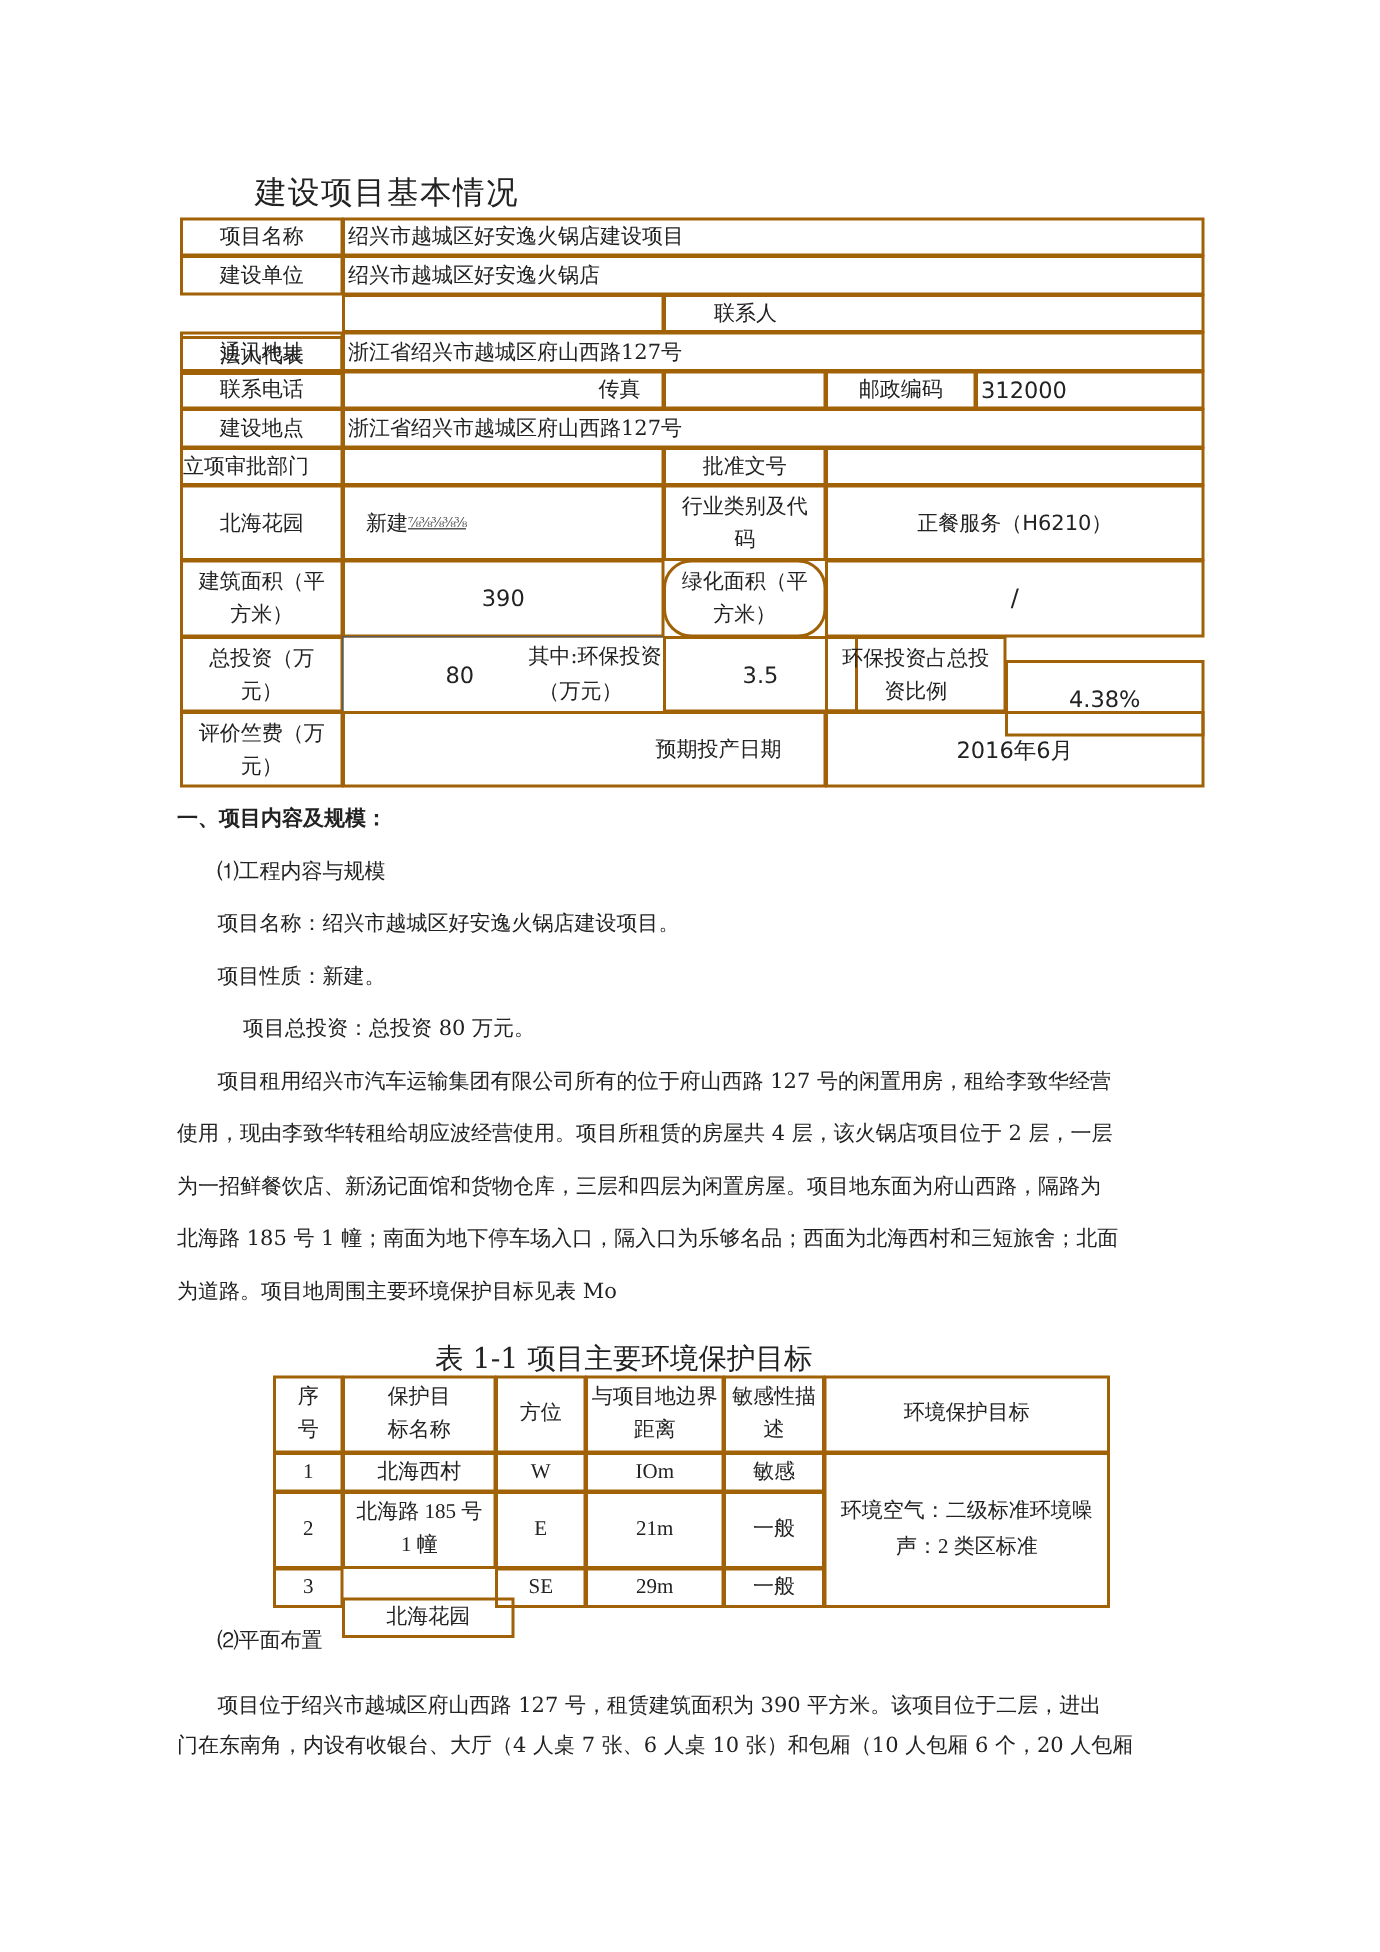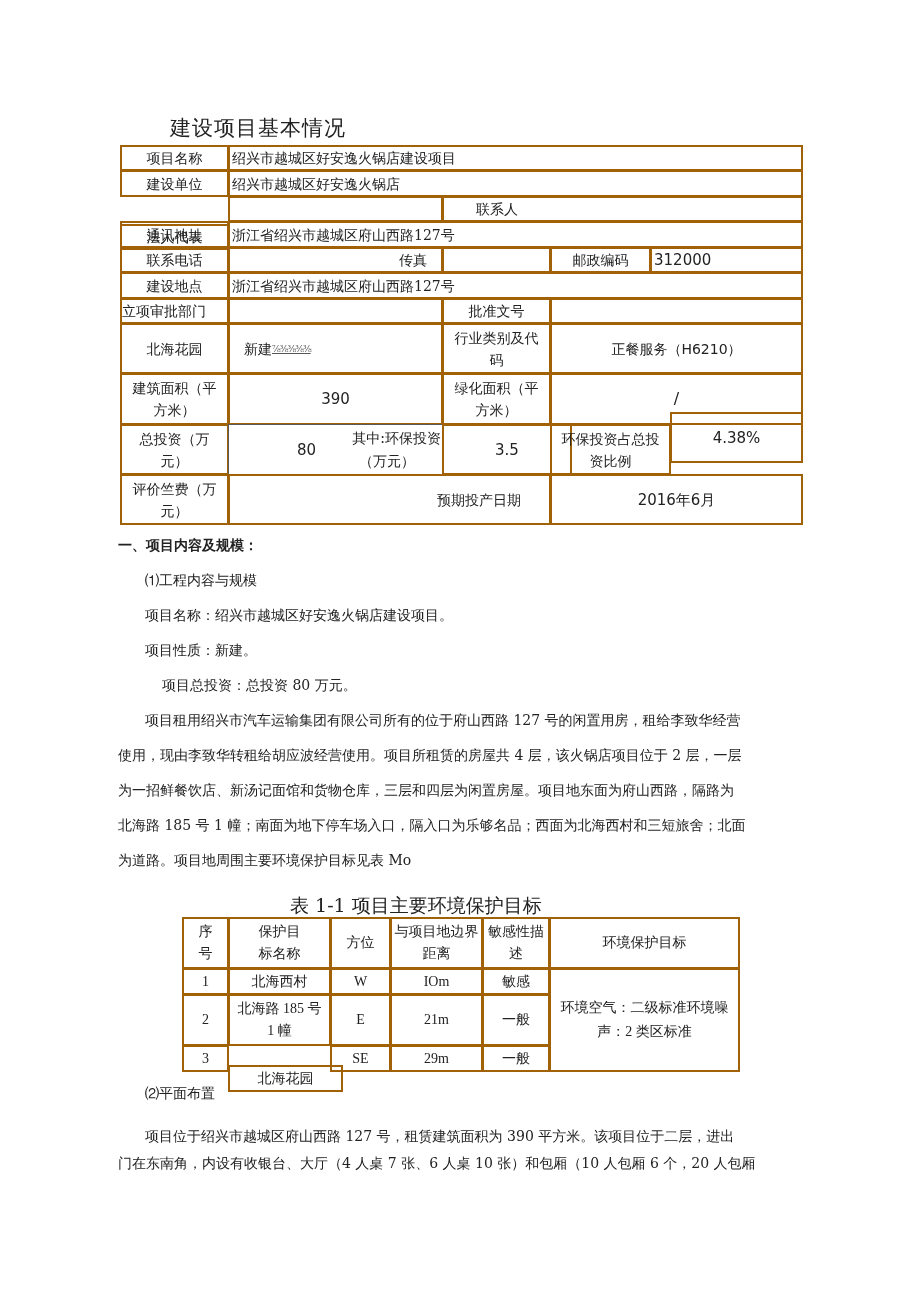--- a/index.html
+++ b/index.html
@@ -62,41 +62,41 @@
     <span>行业类别及代</span>
     <span>码</span>
   </div>
   <div class="cell c sans" style="left:550px;top:323px;width:253px;height:51px;">正餐服务（H6210）</div>
 
   <div class="cell c" style="left:120px;top:373px;width:109px;height:52px;flex-direction:column;">
     <span>建筑面积（平</span>
     <span>方米）</span>
   </div>
   <div class="cell c sans" style="left:228px;top:373px;width:215px;height:52px;font-size:15px;">390</div>
-  <div class="cell c" style="left:442px;top:373px;width:109px;height:52px;flex-direction:column;">
+  <div class="cell c" style="left:442px;top:373px;width:109px;height:52px;flex-direction:column;border-radius:19px;">
     <span>绿化面积（平</span>
     <span>方米）</span>
   </div>
   <div class="cell c sans" style="left:550px;top:373px;width:253px;height:52px;font-size:16px;">/</div>
 
   <div class="cell c" style="left:120px;top:424px;width:109px;height:51px;flex-direction:column;">
     <span>总投资（万</span>
     <span>元）</span>
   </div>
   <div class="cell" style="left:228px;top:424px;width:215px;height:51px;border:1px solid #5a5a5a;">
     <span class="abs sans" style="left:44px;top:14px;font-size:15px;margin-left:24px;">80</span>
     <span class="abs" style="left:110px;top:2px;width:102px;text-align:right;">其中:环保投资</span>
     <span class="abs" style="left:130px;top:25px;width:80px;text-align:left;">（万元）</span>
   </div>
   <div class="cell c sans" style="left:442px;top:424px;width:130px;height:51px;font-size:15px;">3.5</div>
   <div class="cell c" style="left:550px;top:424px;width:121px;height:51px;flex-direction:column;">
     <span>环保投资占总投</span>
     <span>资比例</span>
   </div>
-  <div class="cell c sans" style="left:670px;top:412px;width:133px;height:51px;font-size:15px;">4.38%</div>
+  <div class="cell c sans" style="left:670px;top:440px;width:133px;height:51px;font-size:15px;">4.38%</div>
 
   <div class="cell c" style="left:120px;top:474px;width:109px;height:51px;flex-direction:column;">
     <span>评价竺费（万</span>
     <span>元）</span>
   </div>
   <div class="cell c" style="left:228px;top:474px;width:323px;height:51px;justify-content:flex-end;padding-right:28px;">预期投产日期</div>
   <div class="cell c sans" style="left:550px;top:474px;width:253px;height:51px;font-size:15px;">2016年6月</div>
 </div>
 
 <div class="para bold" style="left:118px;top:537px;">一、项目内容及规模：</div>

